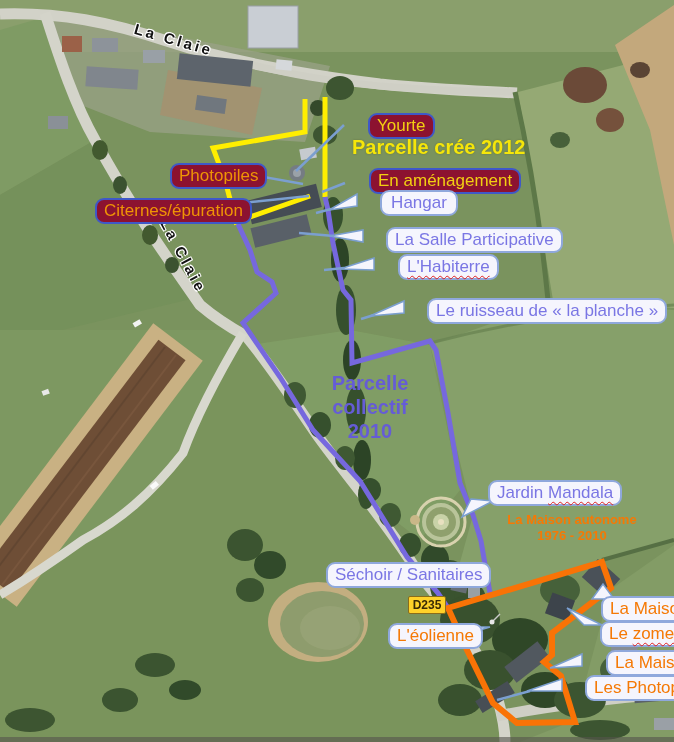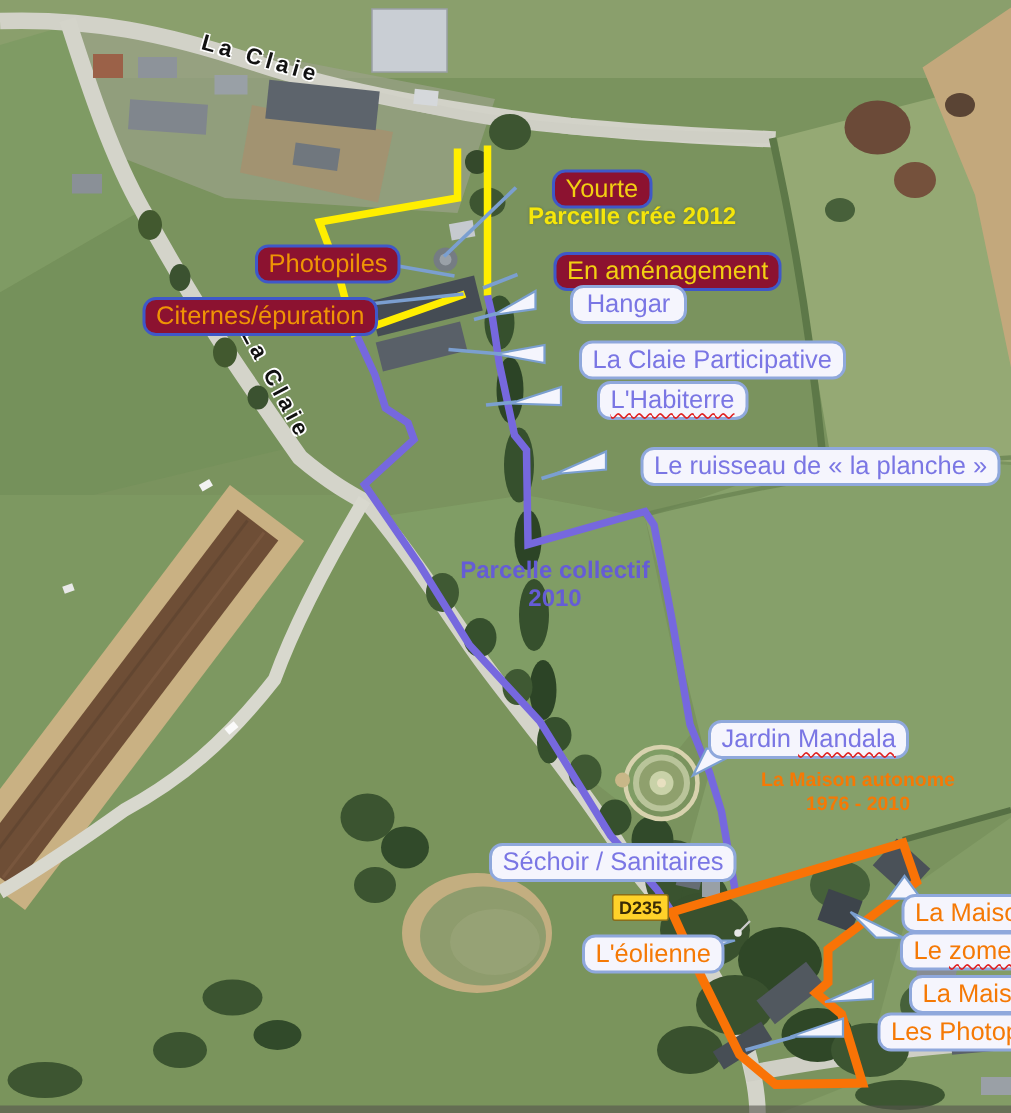--- a/index.html
+++ b/index.html
@@ -28,21 +28,21 @@
   .callout.orangegold{color:var(--c-orange-gold-text,#ef9405);}
   .callout.ctr{text-align:center;}
   .sq{
     text-decoration:underline;
     text-decoration-style:wavy;
     text-decoration-color:#e02020;
     text-decoration-thickness:1px;
     text-underline-offset:3px;
   }
   
-  .title{position:absolute;font-weight:bold;font-size:16px;z-index:25;white-space:nowrap;}
+  .title{position:absolute;font-weight:bold;font-size:20px;z-index:25;white-space:nowrap;}
   .title.yellow{color:var(--c-yellow-title,#f5e60a);text-shadow:0 0 2px rgba(60,60,0,.35);}
   .title.purple2{color:var(--c-purple-title,#655cd6);text-align:center;white-space:normal;line-height:1.2;}
   .title.orange2{color:var(--c-orange-text,#f57905);text-align:center;white-space:normal;line-height:1.2;font-size:13px;}
   
   .roadname{
     position:absolute;color:var(--c-road-name-text,#111);
     font-size:15px;font-weight:bold;letter-spacing:3px;z-index:20;
     transform-origin:0 0;
     text-shadow:-1px -1px 0 #fff,1px -1px 0 #fff,-1px 1px 0 #fff,1px 1px 0 #fff;
     white-space:nowrap;
@@ -259,27 +259,27 @@
   <div class="callout maroon goldtext" style="left:344px;top:113px;">Yourte</div>
 
   <div class="callout maroon orangegold" style="left:146px;top:163px;">Photopiles</div>
 
   <div class="callout maroon orangegold" style="left:71px;top:198px;">Citernes/épuration</div>
 
   <div class="callout maroon goldtext" style="left:345px;top:168px;">En aménagement</div>
 
   <div class="callout white purpletext ctr" style="left:356px;top:190px;min-width:60px;">Hangar</div>
 
-  <div class="callout white purpletext" style="left:362px;top:227px;">La Claie Participative</div>
+  <div class="callout white purpletext" style="left:362px;top:227px;">La Salle Participative</div>
 
   <div class="callout white purpletext sq" style="left:374px;top:254px;">L'Habiterre</div>
 
   <div class="callout white purpletext" style="left:403px;top:298px;">Le ruisseau de « la planche »</div>
 
-  <div class="callout white purpletext" style="left:448px;top:480px;">
+  <div class="callout white purpletext" style="left:464px;top:480px;">
     <span>Jardin</span>
     <span class="sq">Mandala</span>
   </div>
 
   <div class="callout white purpletext" style="left:302px;top:562px;">Séchoir / Sanitaires</div>
 
   <div class="roadsign" style="left:408px;top:596px;">D235</div>
 
   <div class="callout white orangetext ctr" style="left:364px;top:623px;min-width:74px;">L'éolienne</div>
 

